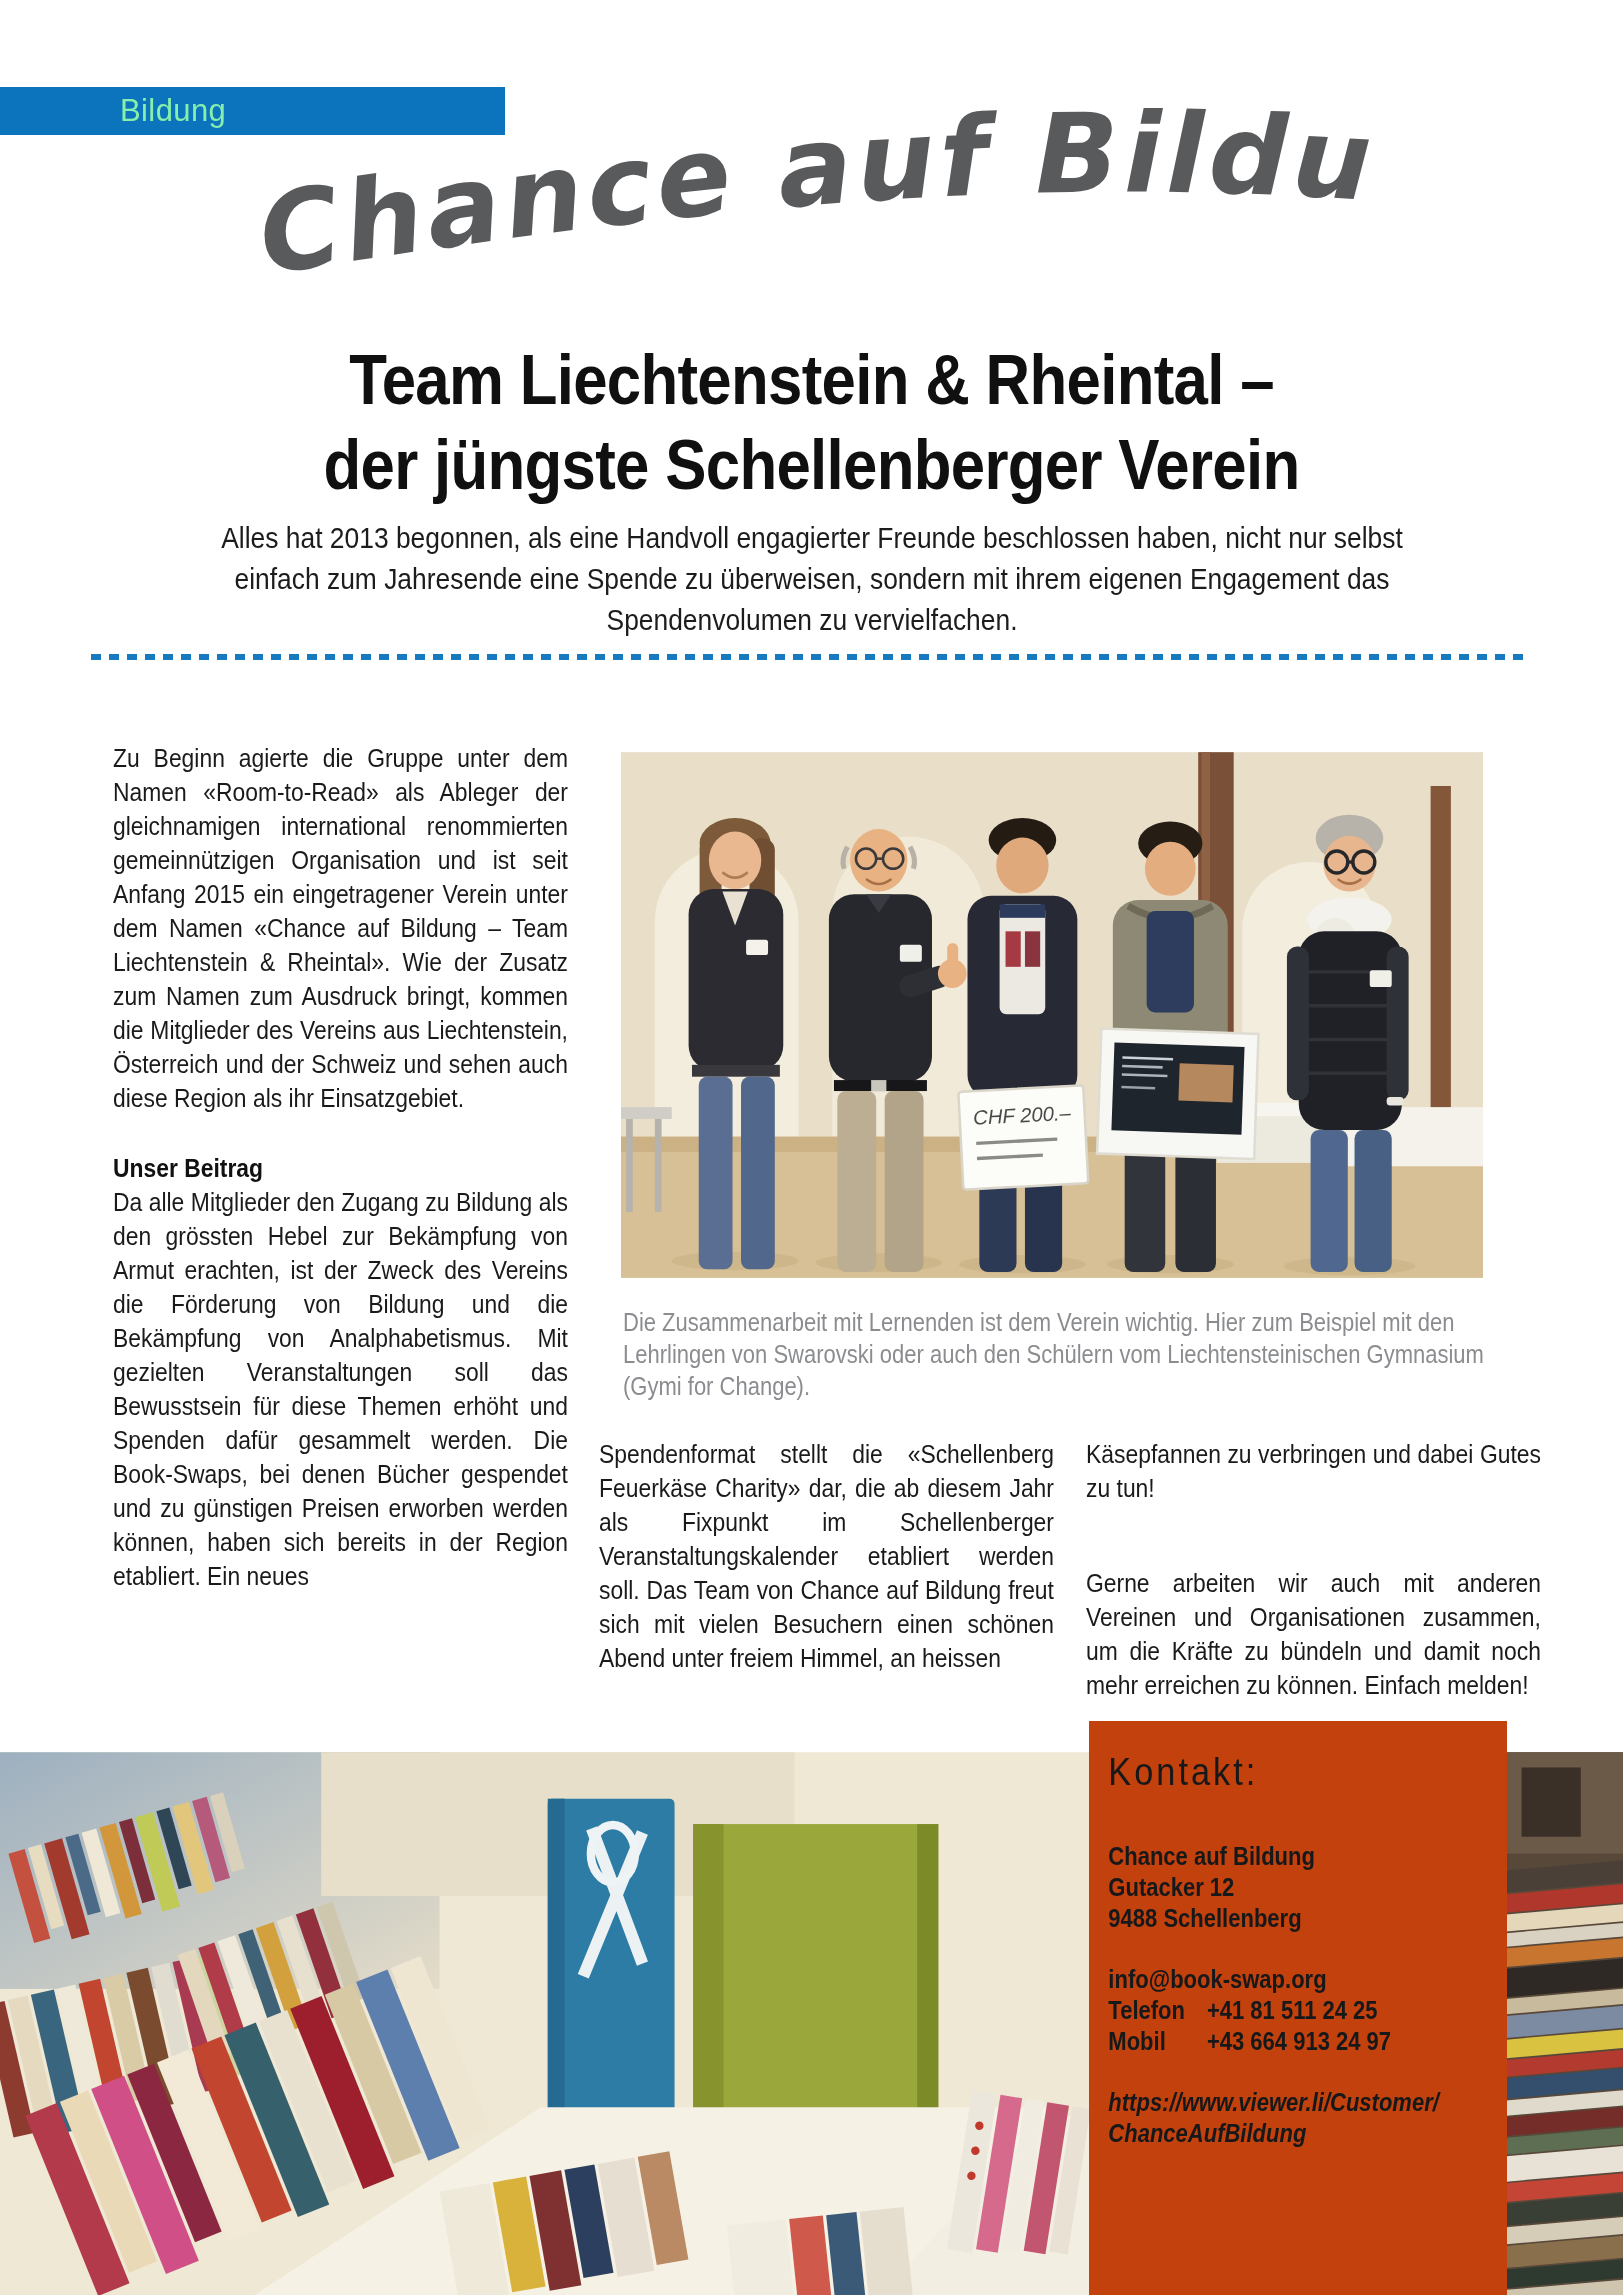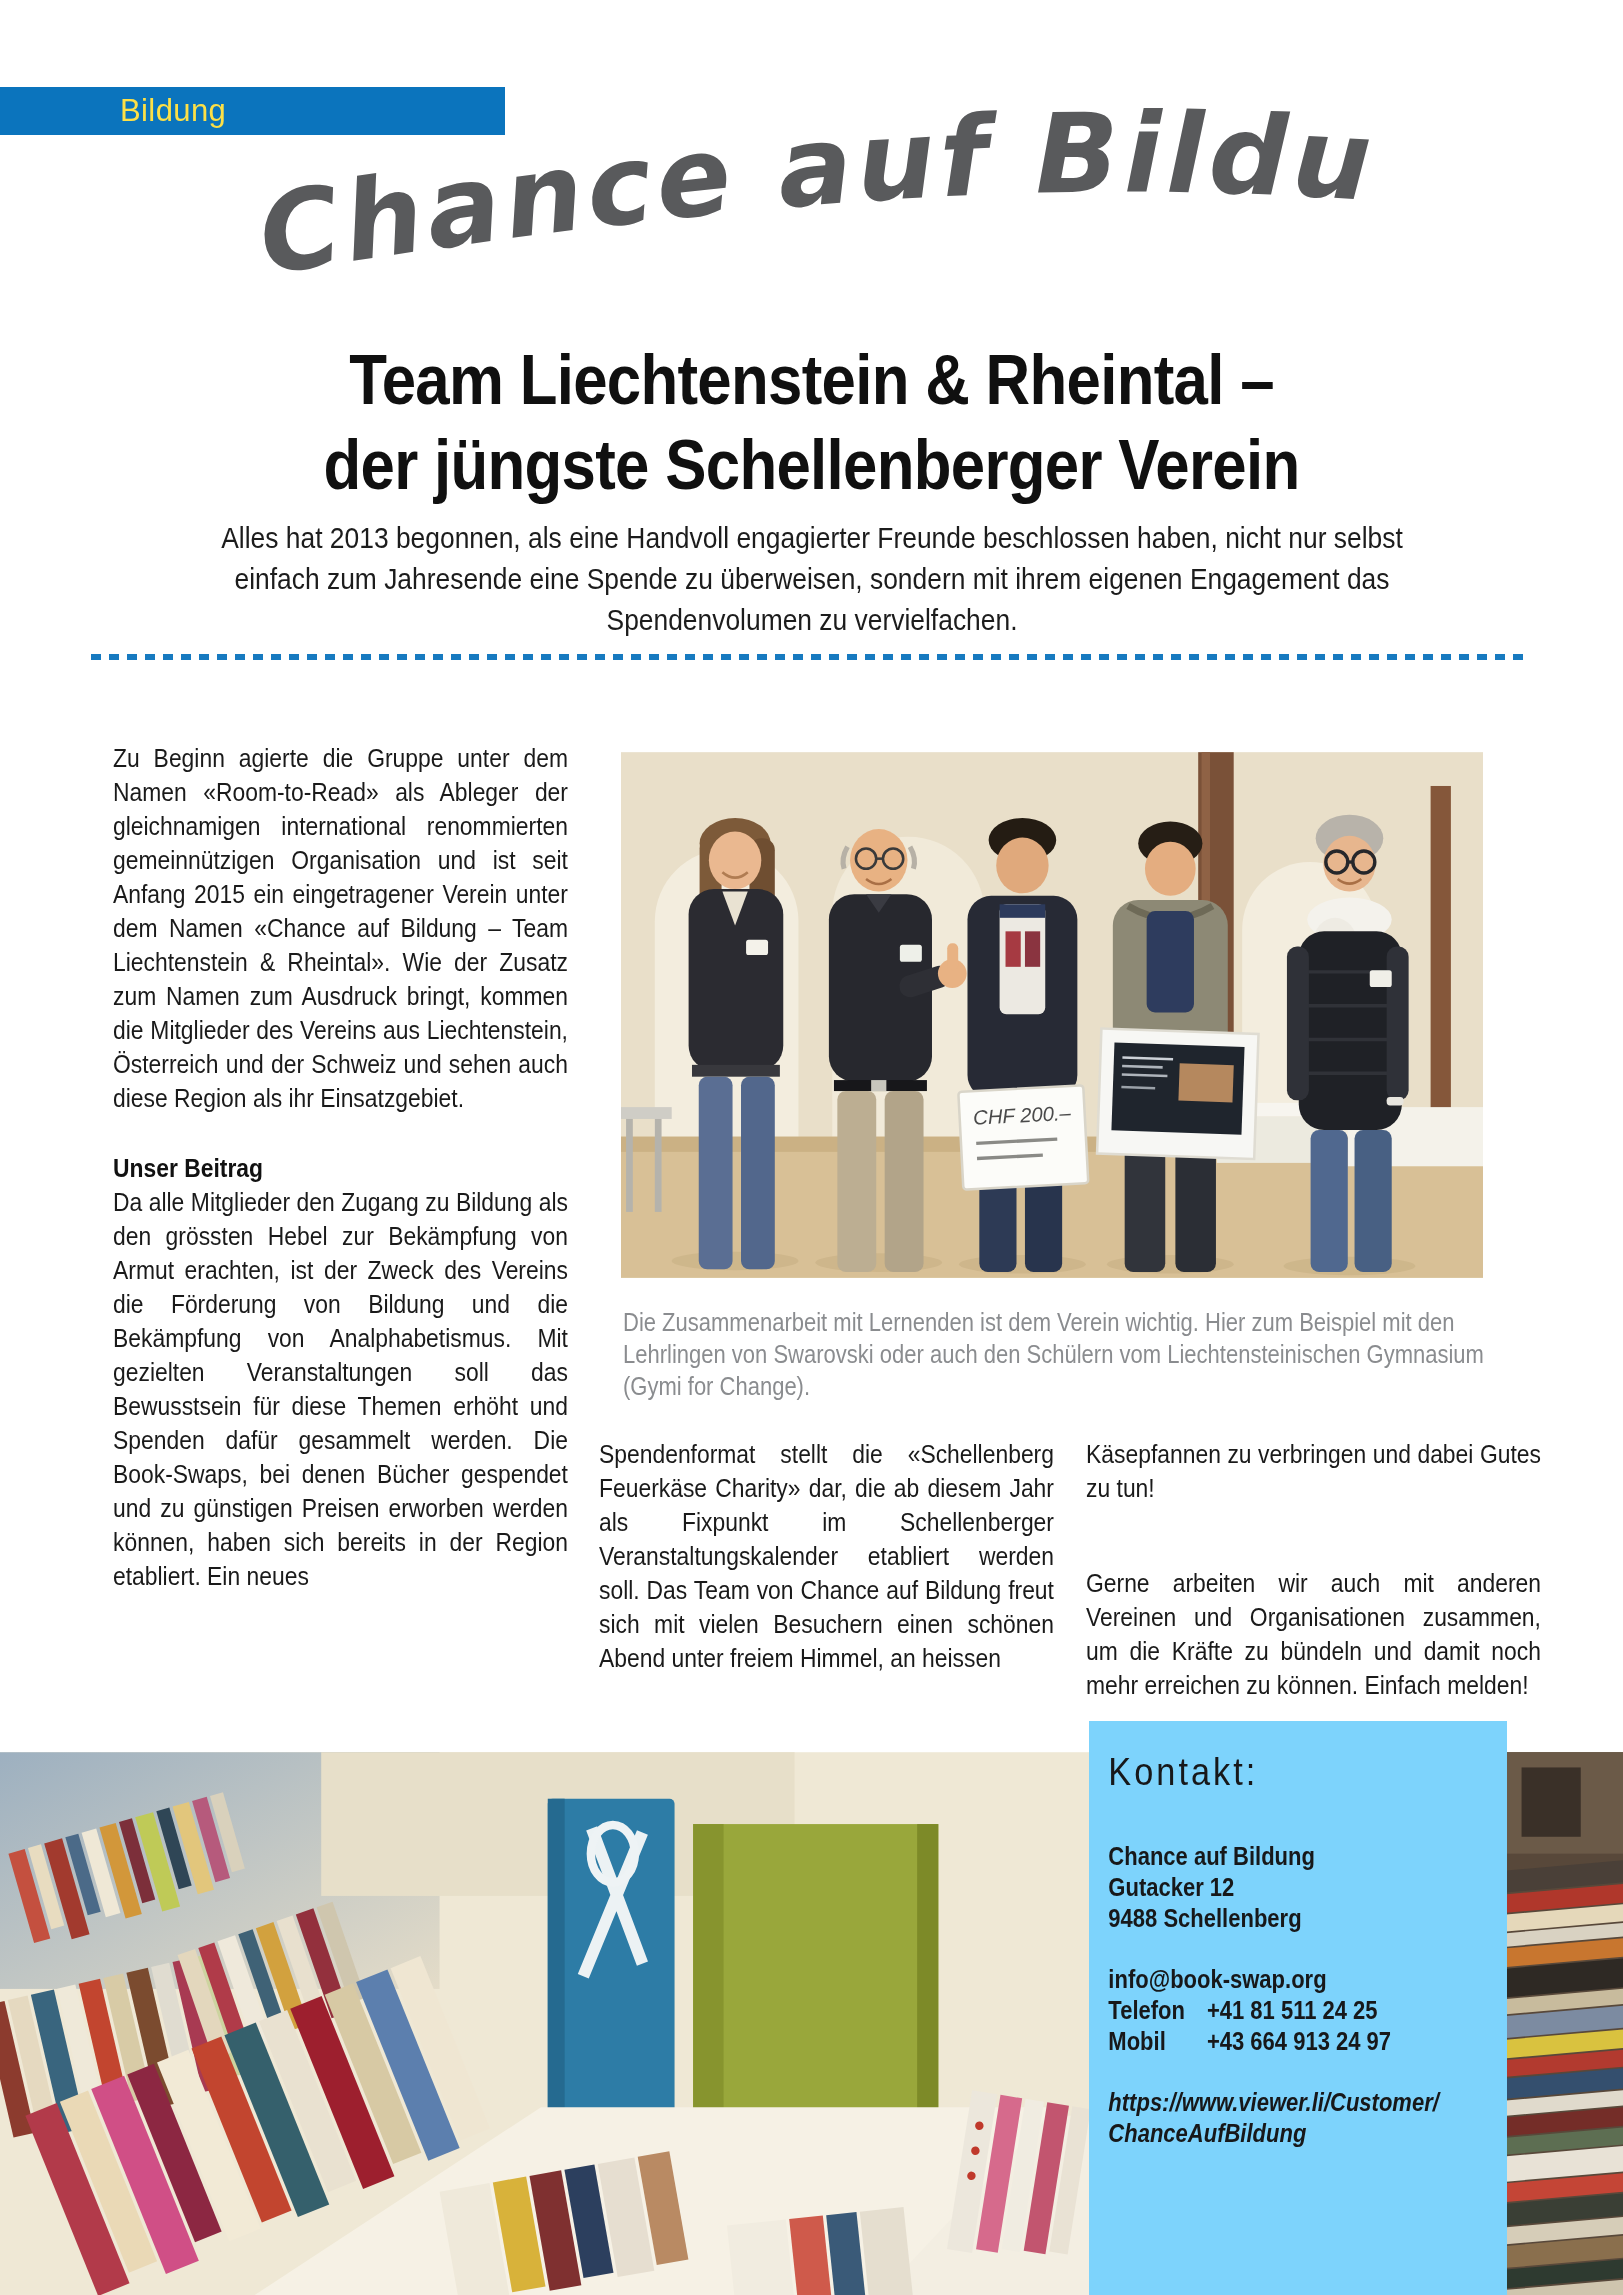--- a/index.html
+++ b/index.html
@@ -6,21 +6,21 @@
   .page {
     position:relative; width:1623px; height:2295px; background:#ffffff;
     font-family:"Liberation Sans", sans-serif; overflow:hidden; color:#1a1a1a;
   }
   
   .category-bar {
     position:absolute; left:0; top:87px; width:505px; height:48px;
     background:#0b74bd;
   }
   .category-bar span {
-    display:block; color:#fde047; font-size:31px; line-height:48px;
+    display:block; color:#86efac; font-size:31px; line-height:48px;
     padding-left:120px; letter-spacing:0.4px;
   }
   
   .script-title { position:absolute; left:245px; top:95px; }
   
   .headline {
     position:absolute; left:0; top:337px; width:1623px; margin:0;
     text-align:center; font-size:71px; line-height:85px; font-weight:bold;
     color:#101010; letter-spacing:-0.8px;
     transform:scaleX(0.87); transform-origin:50% 0;
@@ -55,21 +55,21 @@
   .caption {
     position:absolute; left:623px; top:1306px; width:998px; margin:0;
     font-size:25px; line-height:32px; color:#8a8c8f;
     transform:scaleX(0.88); transform-origin:0 0;
   }
   
   .books-photo { position:absolute; left:0; top:1752px; }
   
   .kontakt {
     position:absolute; left:1089px; top:1721px; width:418px; height:575px;
-    background:#7dd3fc;
+    background:#c2410c;
   }
   .kontakt .cond {
     transform:scaleX(0.88); transform-origin:0 0;
     width:473px; padding:29px 0 0 22px; color:#17181a;
   }
   .k-title { font-size:39px; letter-spacing:3.4px; margin-bottom:47px; }
   .k-line { font-size:25px; line-height:31px; font-weight:bold; }
   .k-gap { height:30px; }
   .k-row { font-size:25px; line-height:31px; font-weight:bold; }
   .k-label { display:inline-block; width:112px; }

